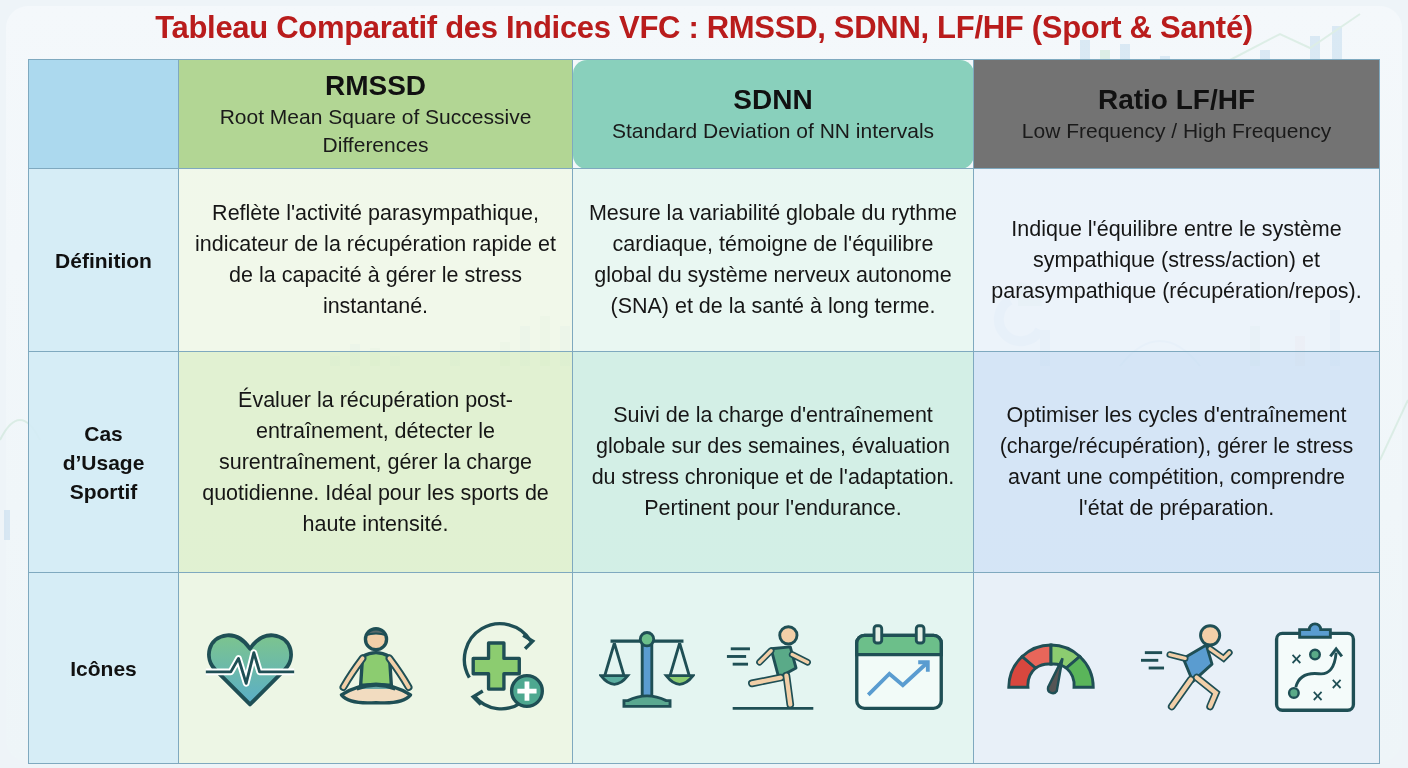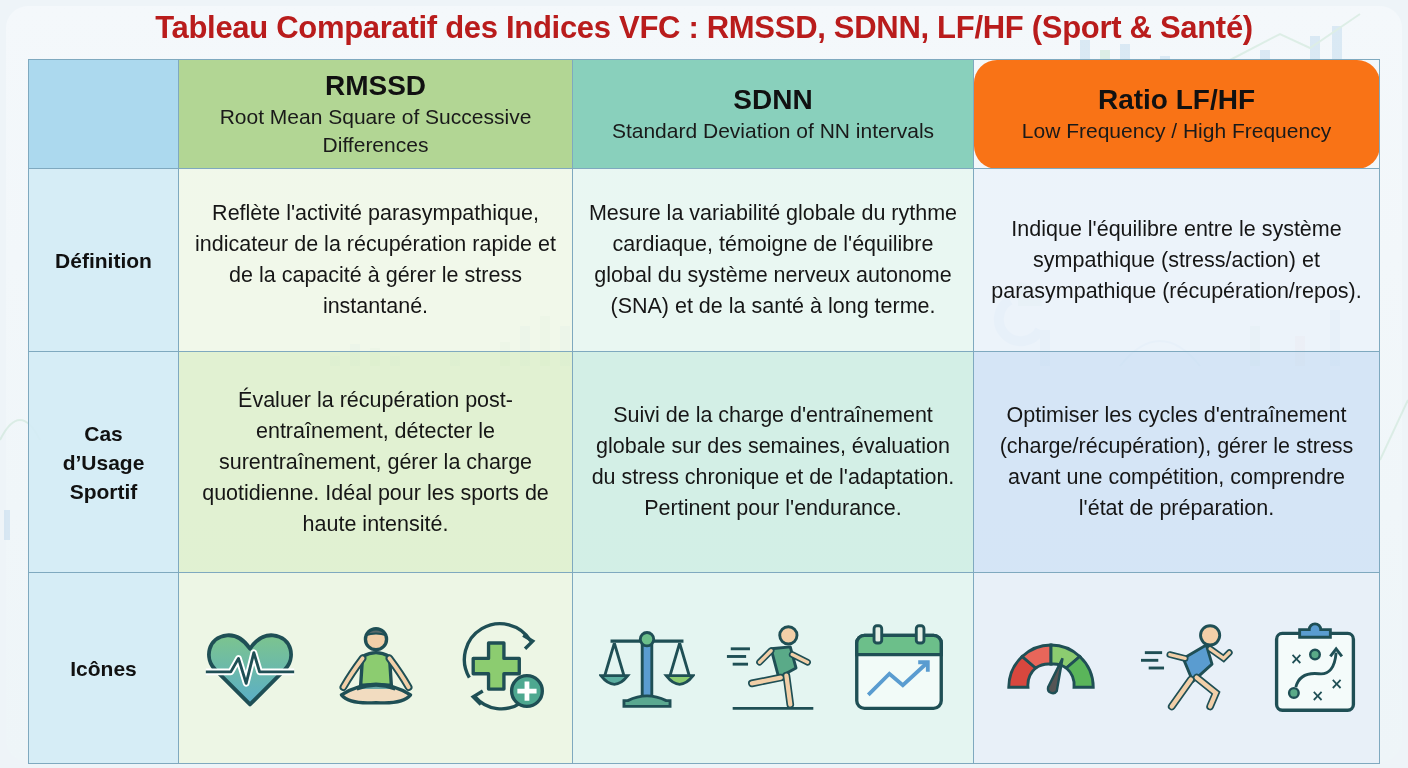--- a/index.html
+++ b/index.html
@@ -33,22 +33,22 @@
   col.c1 { width: 394px; }
   col.c2 { width: 401px; }
   col.c3 { width: 406px; }
   tr.r-head td { height: 108px; }
   tr.r-def td { height: 182px; }
   tr.r-use td { height: 188px; }
   tr.r-ico td { height: 190px; text-align: center; }
   .label { background: rgba(212,235,245,0.92); font-weight: 700; font-size: 21px; line-height: 29px; }
   .label.head { background: #acd9ee; }
   .h-rmssd { background: #b2d694; }
-  .h-sdnn { background: #89d0bc; }
-  .h-ratio { background: #f97316; border-radius: 23px; }
+  .h-sdnn { background: #89d0bc; border-radius: 14px; }
+  .h-ratio { background: #737373; }
   .d-rmssd { background: rgba(240,248,230,0.82); }
   .d-sdnn { background: rgba(230,246,240,0.82); }
   .d-ratio { background: rgba(234,241,250,0.82); }
   .u-rmssd { background: rgba(222,240,204,0.88); }
   .u-sdnn { background: rgba(206,238,226,0.88); margin-top: 32px; }
   .u-ratio { background: rgba(208,227,245,0.88); }
   .i-rmssd { background: rgba(236,246,226,0.85); }
   .i-sdnn { background: rgba(226,244,240,0.85); }
   .i-ratio { background: rgba(230,238,248,0.85); }
   .col-title { font-size: 28px; font-weight: 700; line-height: 34px; display: block; }

